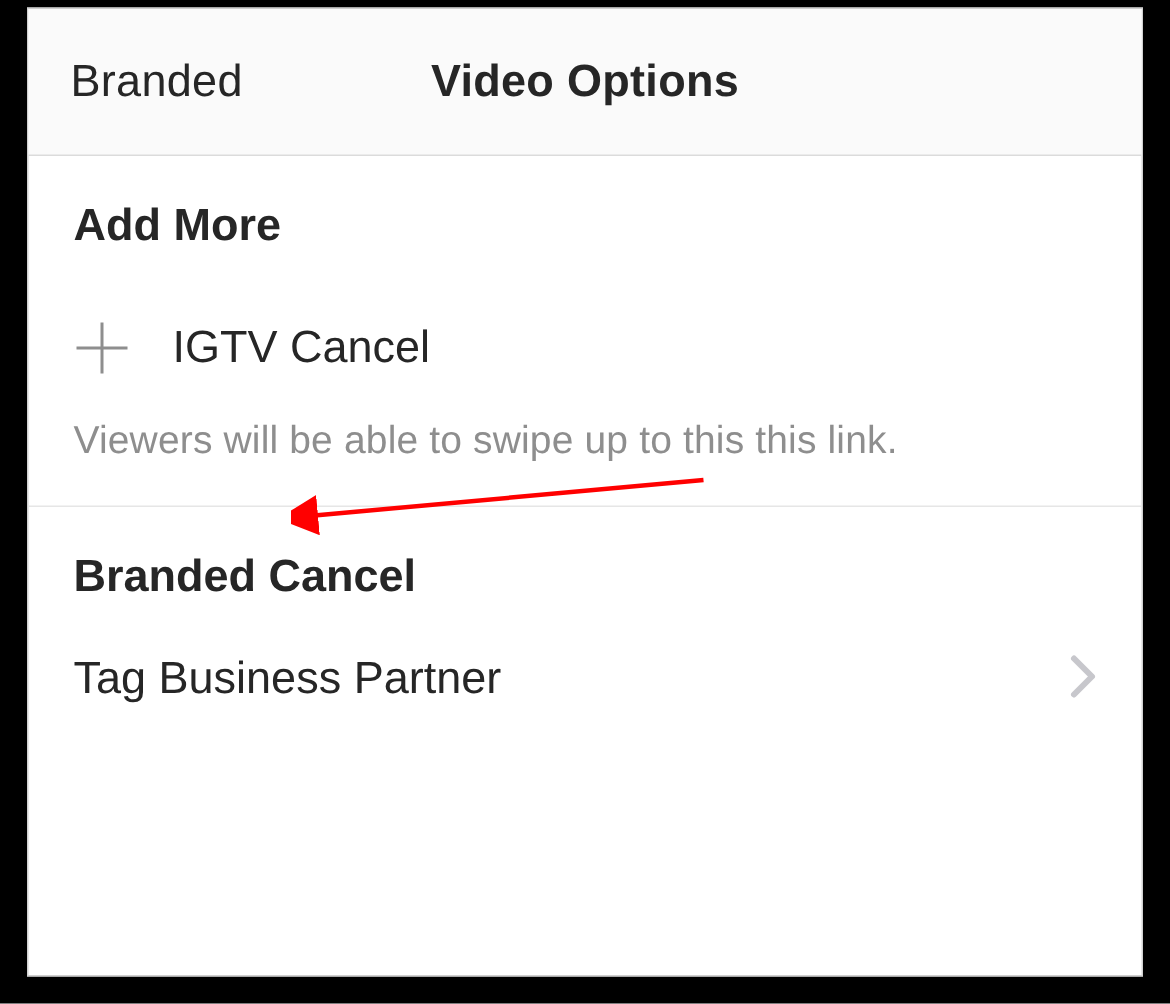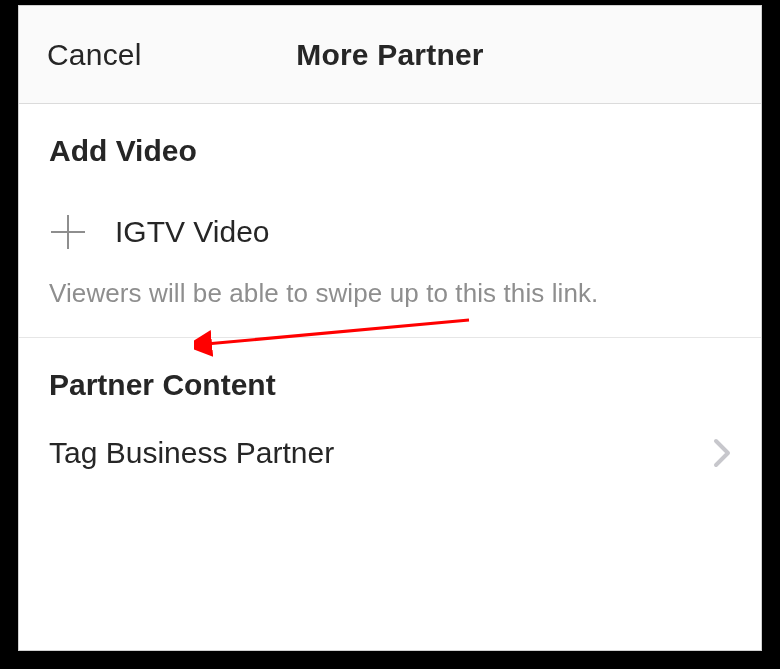--- a/index.html
+++ b/index.html
@@ -79,21 +79,21 @@
       color: #8e8e8e;
       font-weight: 400;
       margin-top: 10px;
       letter-spacing: 0.1px;
     }
     .section-branded {
       padding: 30px 30px 0 30px;
     }
     .row-partner {
       display: flex;
-      align-items: center;
+      align-items: flex-start;
       justify-content: space-between;
       margin-top: 34px;
       cursor: pointer;
     }
     .partner-label {
       font-size: 30px;
       font-weight: 400;
       color: #262626;
     }
     .chevron {
@@ -109,43 +109,43 @@
       height: 48px;
       pointer-events: none;
     }
   </style>
 </head>
 <body>
 
 <div class="frame">
 
   <div class="header">
-    <div class="cancel">Cancel</div>
-    <div class="title">More Partner</div>
+    <div class="cancel">Branded</div>
+    <div class="title">Video Options</div>
   </div>
 
   <div class="section">
-    <div class="section-title">Add Video</div>
+    <div class="section-title">Add More</div>
 
     <div class="add-row">
       <span class="plus">
         <svg viewBox="0 0 38 38">
             <line x1="19" y1="2" x2="19" y2="36" stroke="#8e8e8e" stroke-width="2"></line>
             <line x1="2" y1="19" x2="36" y2="19" stroke="#8e8e8e" stroke-width="2"></line>
           </svg>
       </span>
-      <span class="add-label">IGTV Video</span>
+      <span class="add-label">IGTV Cancel</span>
     </div>
 
 
     <div class="helper">Viewers will be able to swipe up to this this link.</div>
   </div>
 
   <div class="section-branded">
-    <div class="section-title">Partner Content</div>
+    <div class="section-title">Branded Cancel</div>
 
     <div class="row-partner">
       <span class="partner-label">Tag Business Partner</span>
       <span class="chevron">
         <svg viewBox="0 0 18 30">
             <polyline points="3,3 15,15 3,27" fill="none" stroke="#c7c7cc" stroke-width="4" stroke-linecap="round" stroke-linejoin="round"></polyline>
           </svg>
       </span>
     </div>
   </div>

